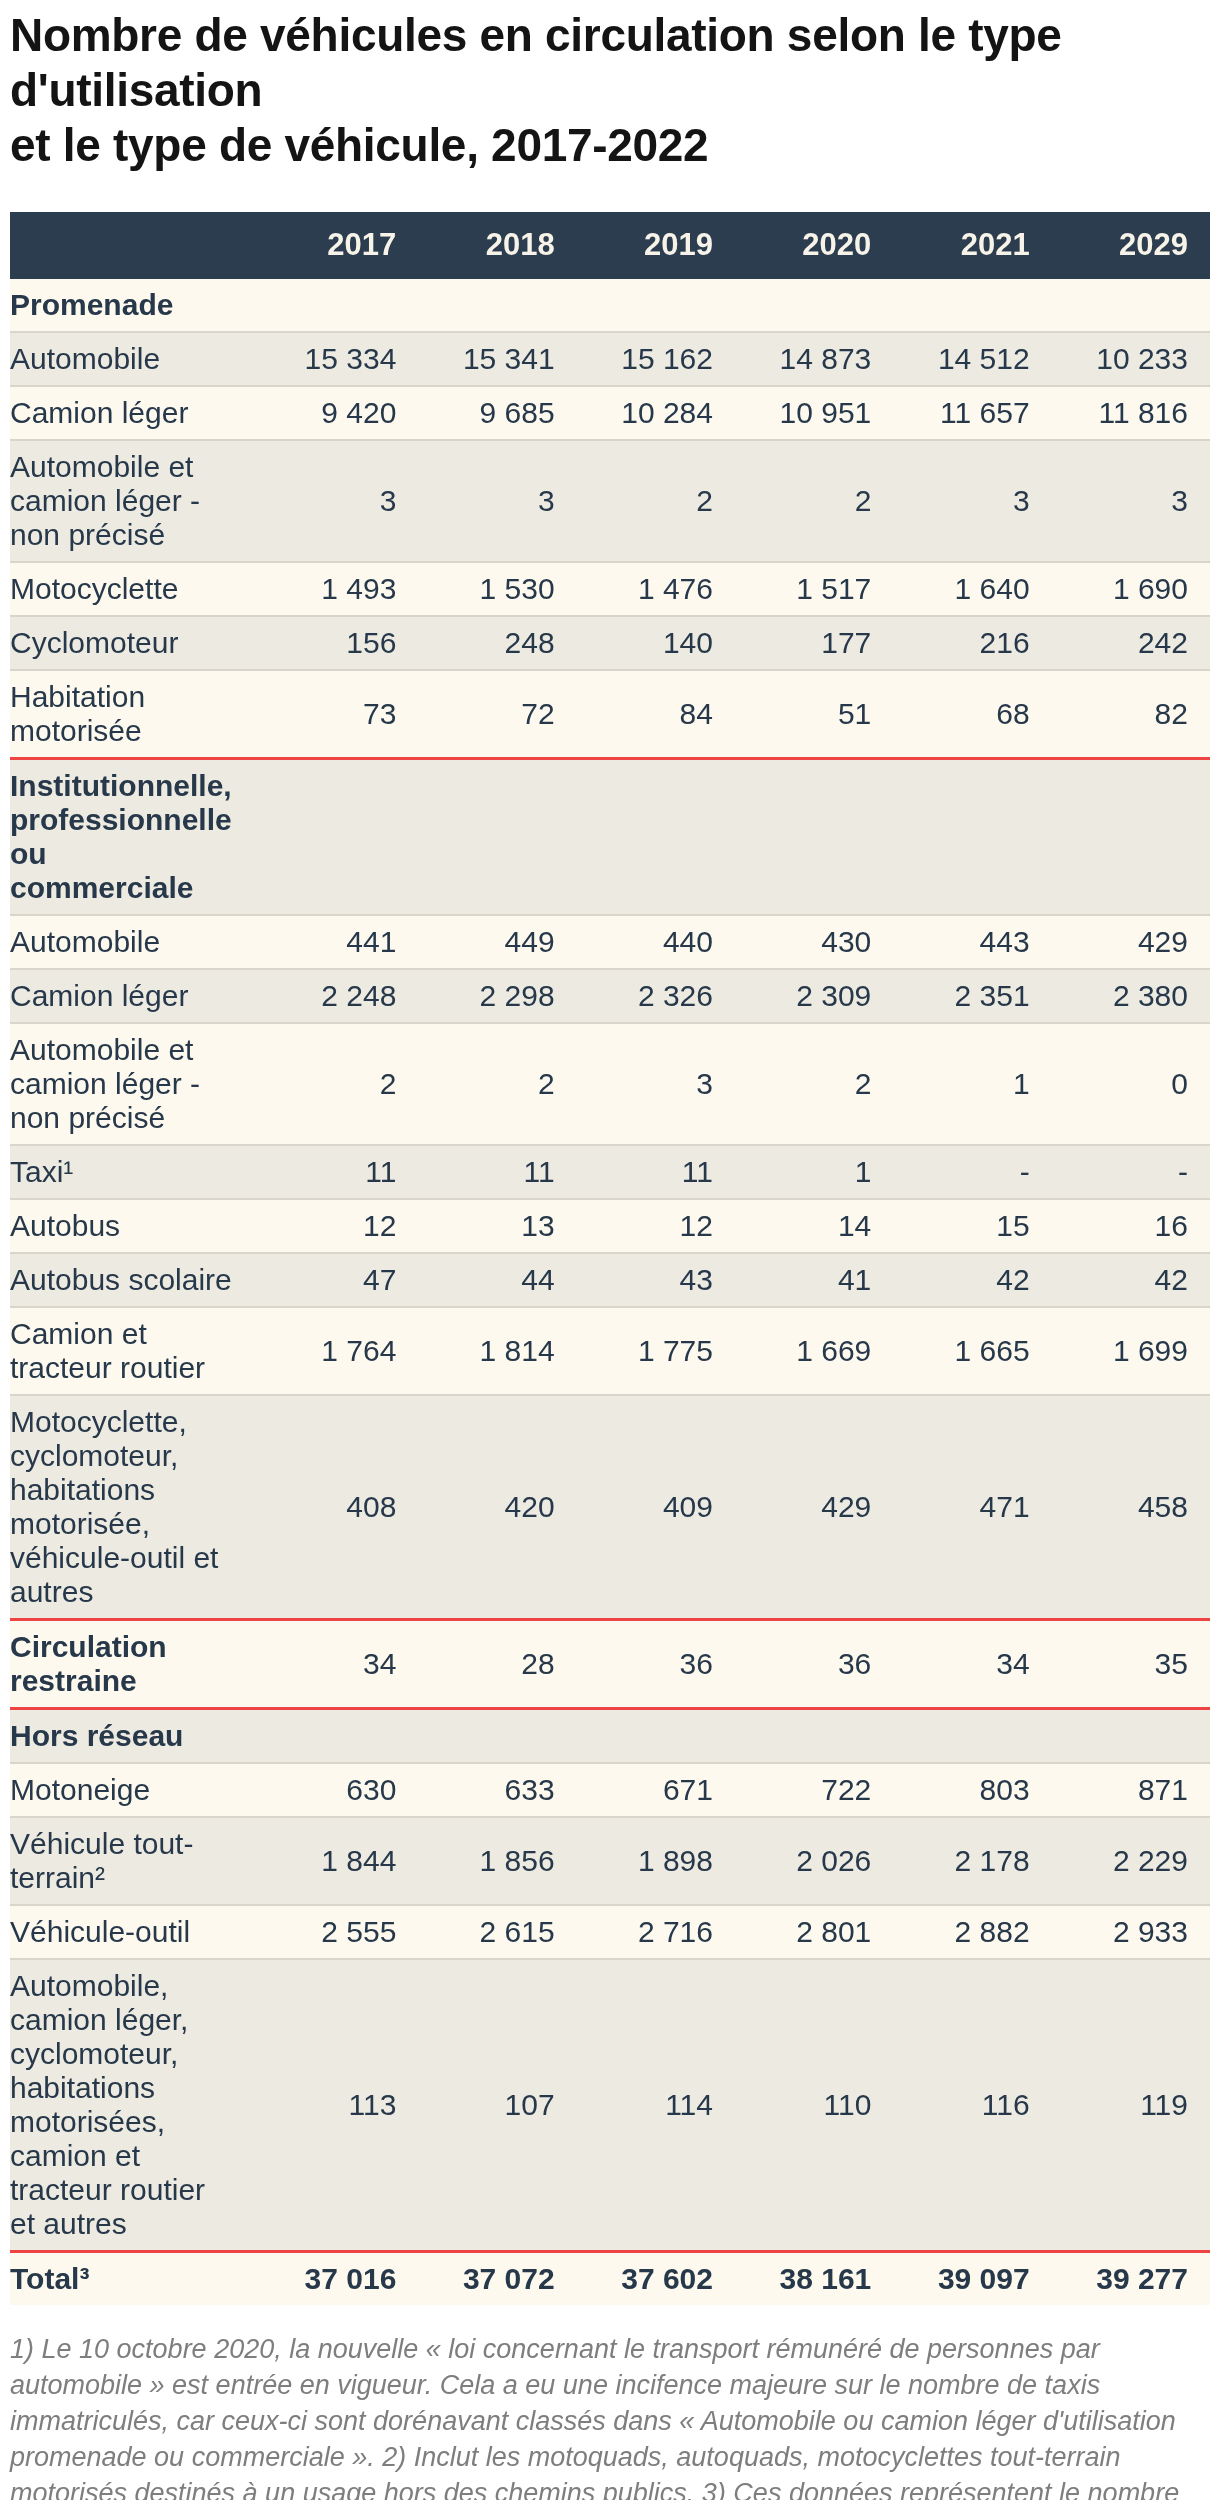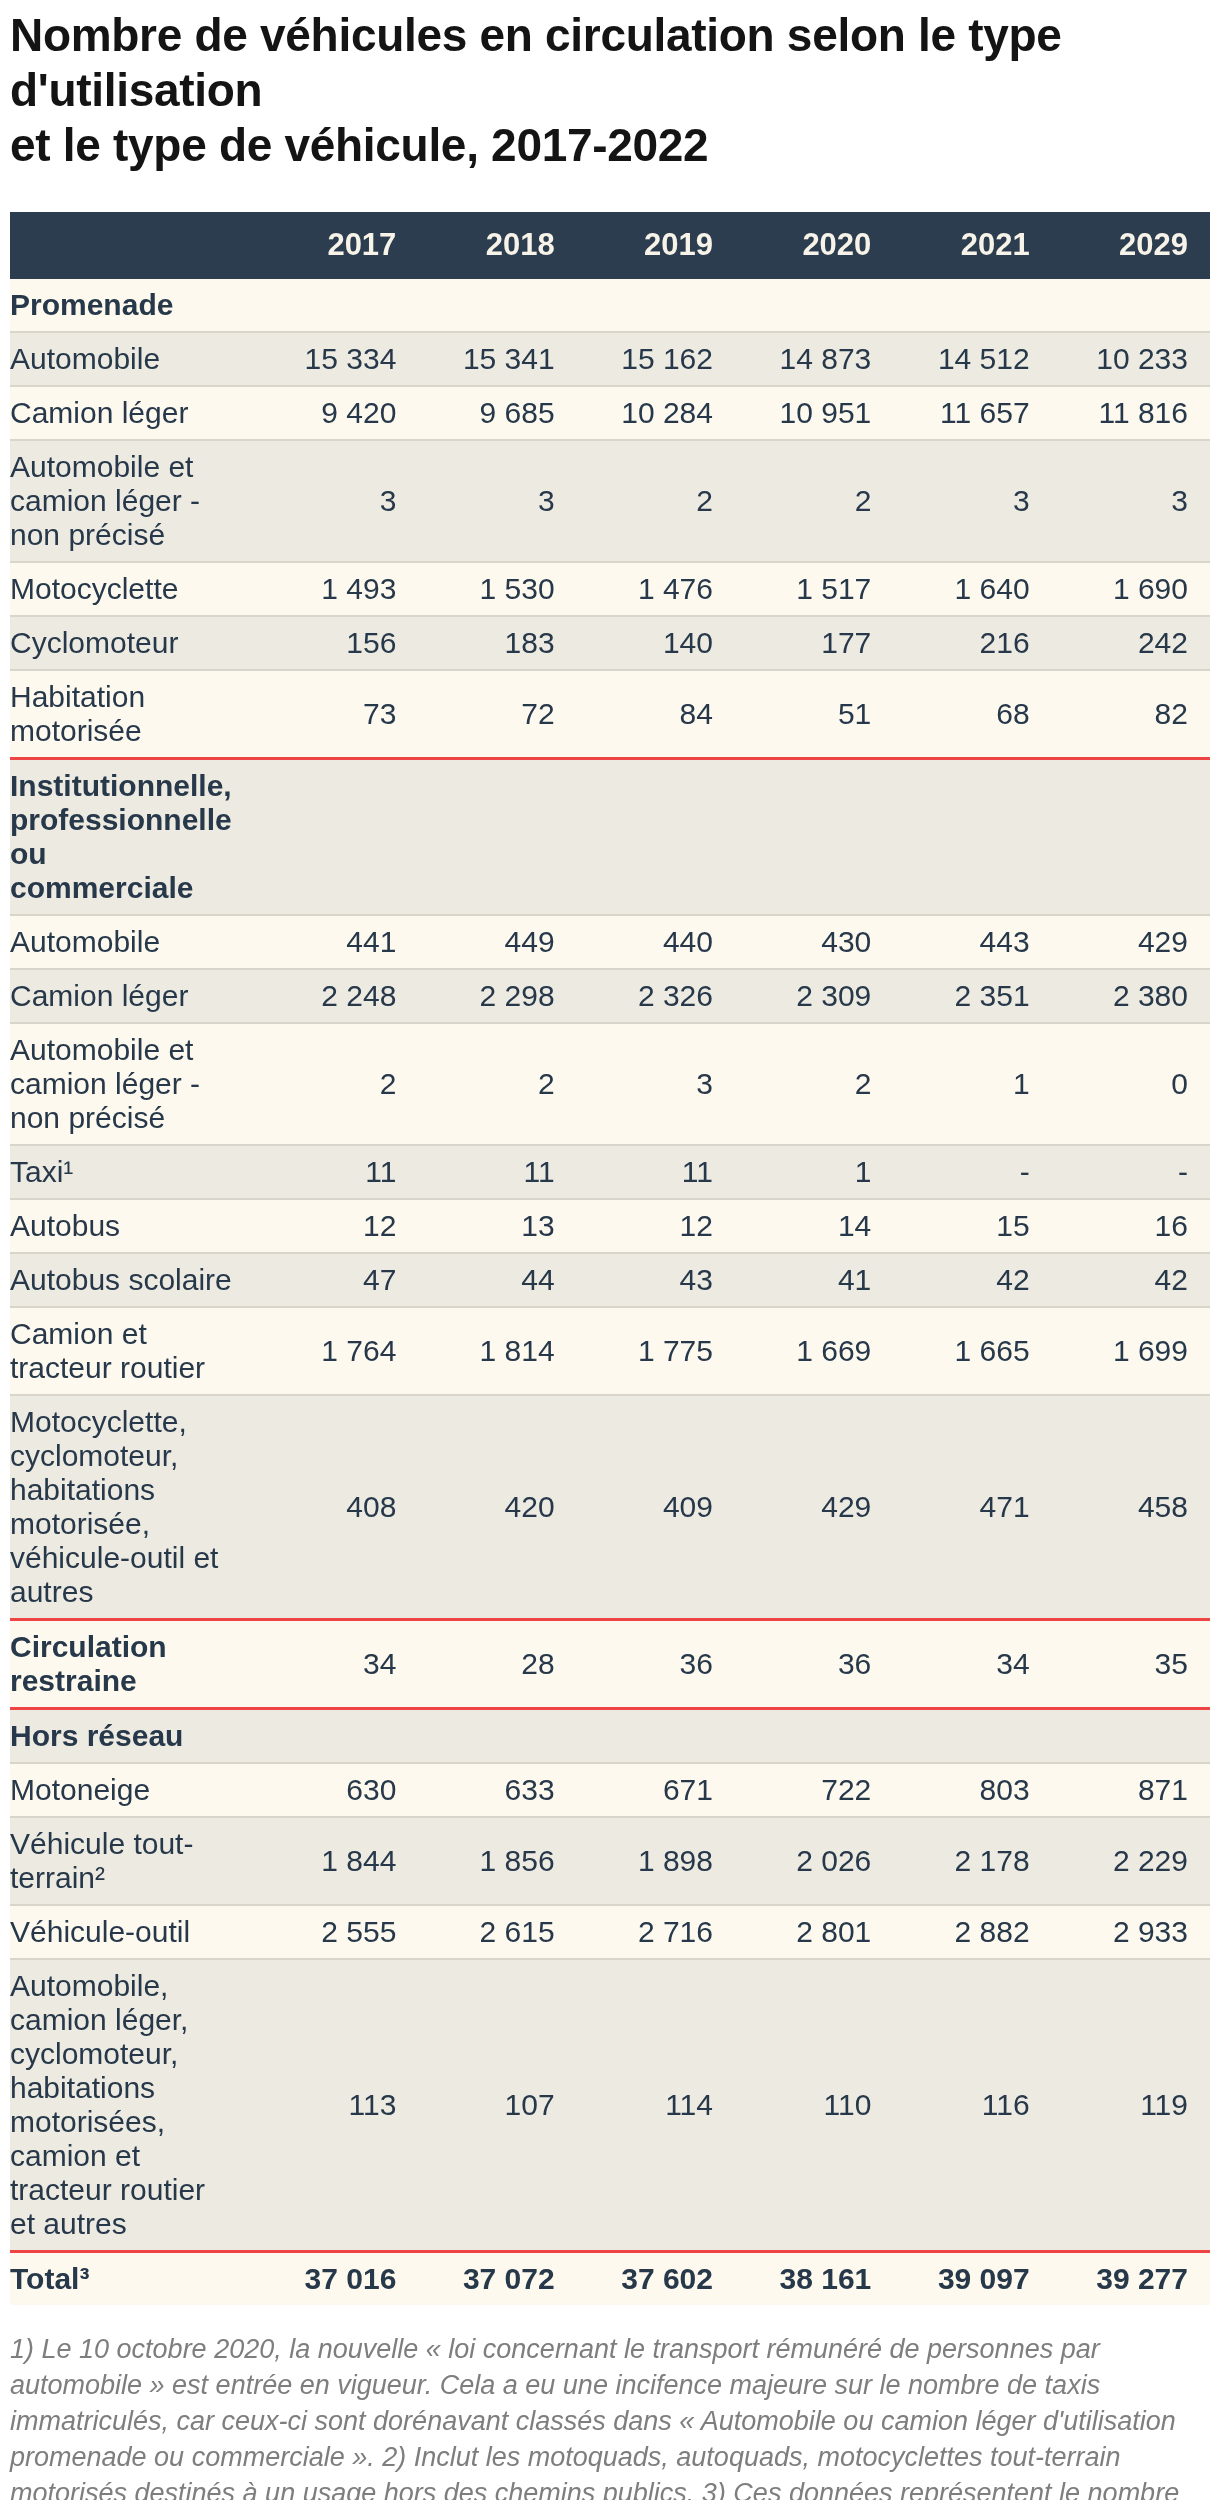--- a/index.html
+++ b/index.html
@@ -24,21 +24,20 @@
   .table{width:1200px;}
 
   .thead{
     display:flex;
     align-items:center;
     background:#2b3d4e;
     color:#f7f3e9;
     height:67px;
     font-size:31px;
     font-weight:700;
-    justify-content:flex-end;
   }
   .cell-label{
     width:250px;
     box-sizing:border-box;
     padding-left:0;
     padding-right:22px;
     flex:none;
   }
   .cell-num{
     flex:1;
@@ -133,21 +132,21 @@
     <div class="cell-num">1 493</div>
     <div class="cell-num">1 530</div>
     <div class="cell-num">1 476</div>
     <div class="cell-num">1 517</div>
     <div class="cell-num">1 640</div>
     <div class="cell-num">1 690</div>
   </div>
         <div class="row gray">
     <div class="cell-label">Cyclomoteur</div>
     <div class="cell-num">156</div>
-    <div class="cell-num">183</div>
+    <div class="cell-num">248</div>
     <div class="cell-num">140</div>
     <div class="cell-num">177</div>
     <div class="cell-num">216</div>
     <div class="cell-num">242</div>
   </div>
         <div class="row cream">
     <div class="cell-label">Habitation motorisée</div>
     <div class="cell-num">73</div>
     <div class="cell-num">72</div>
     <div class="cell-num">84</div>

